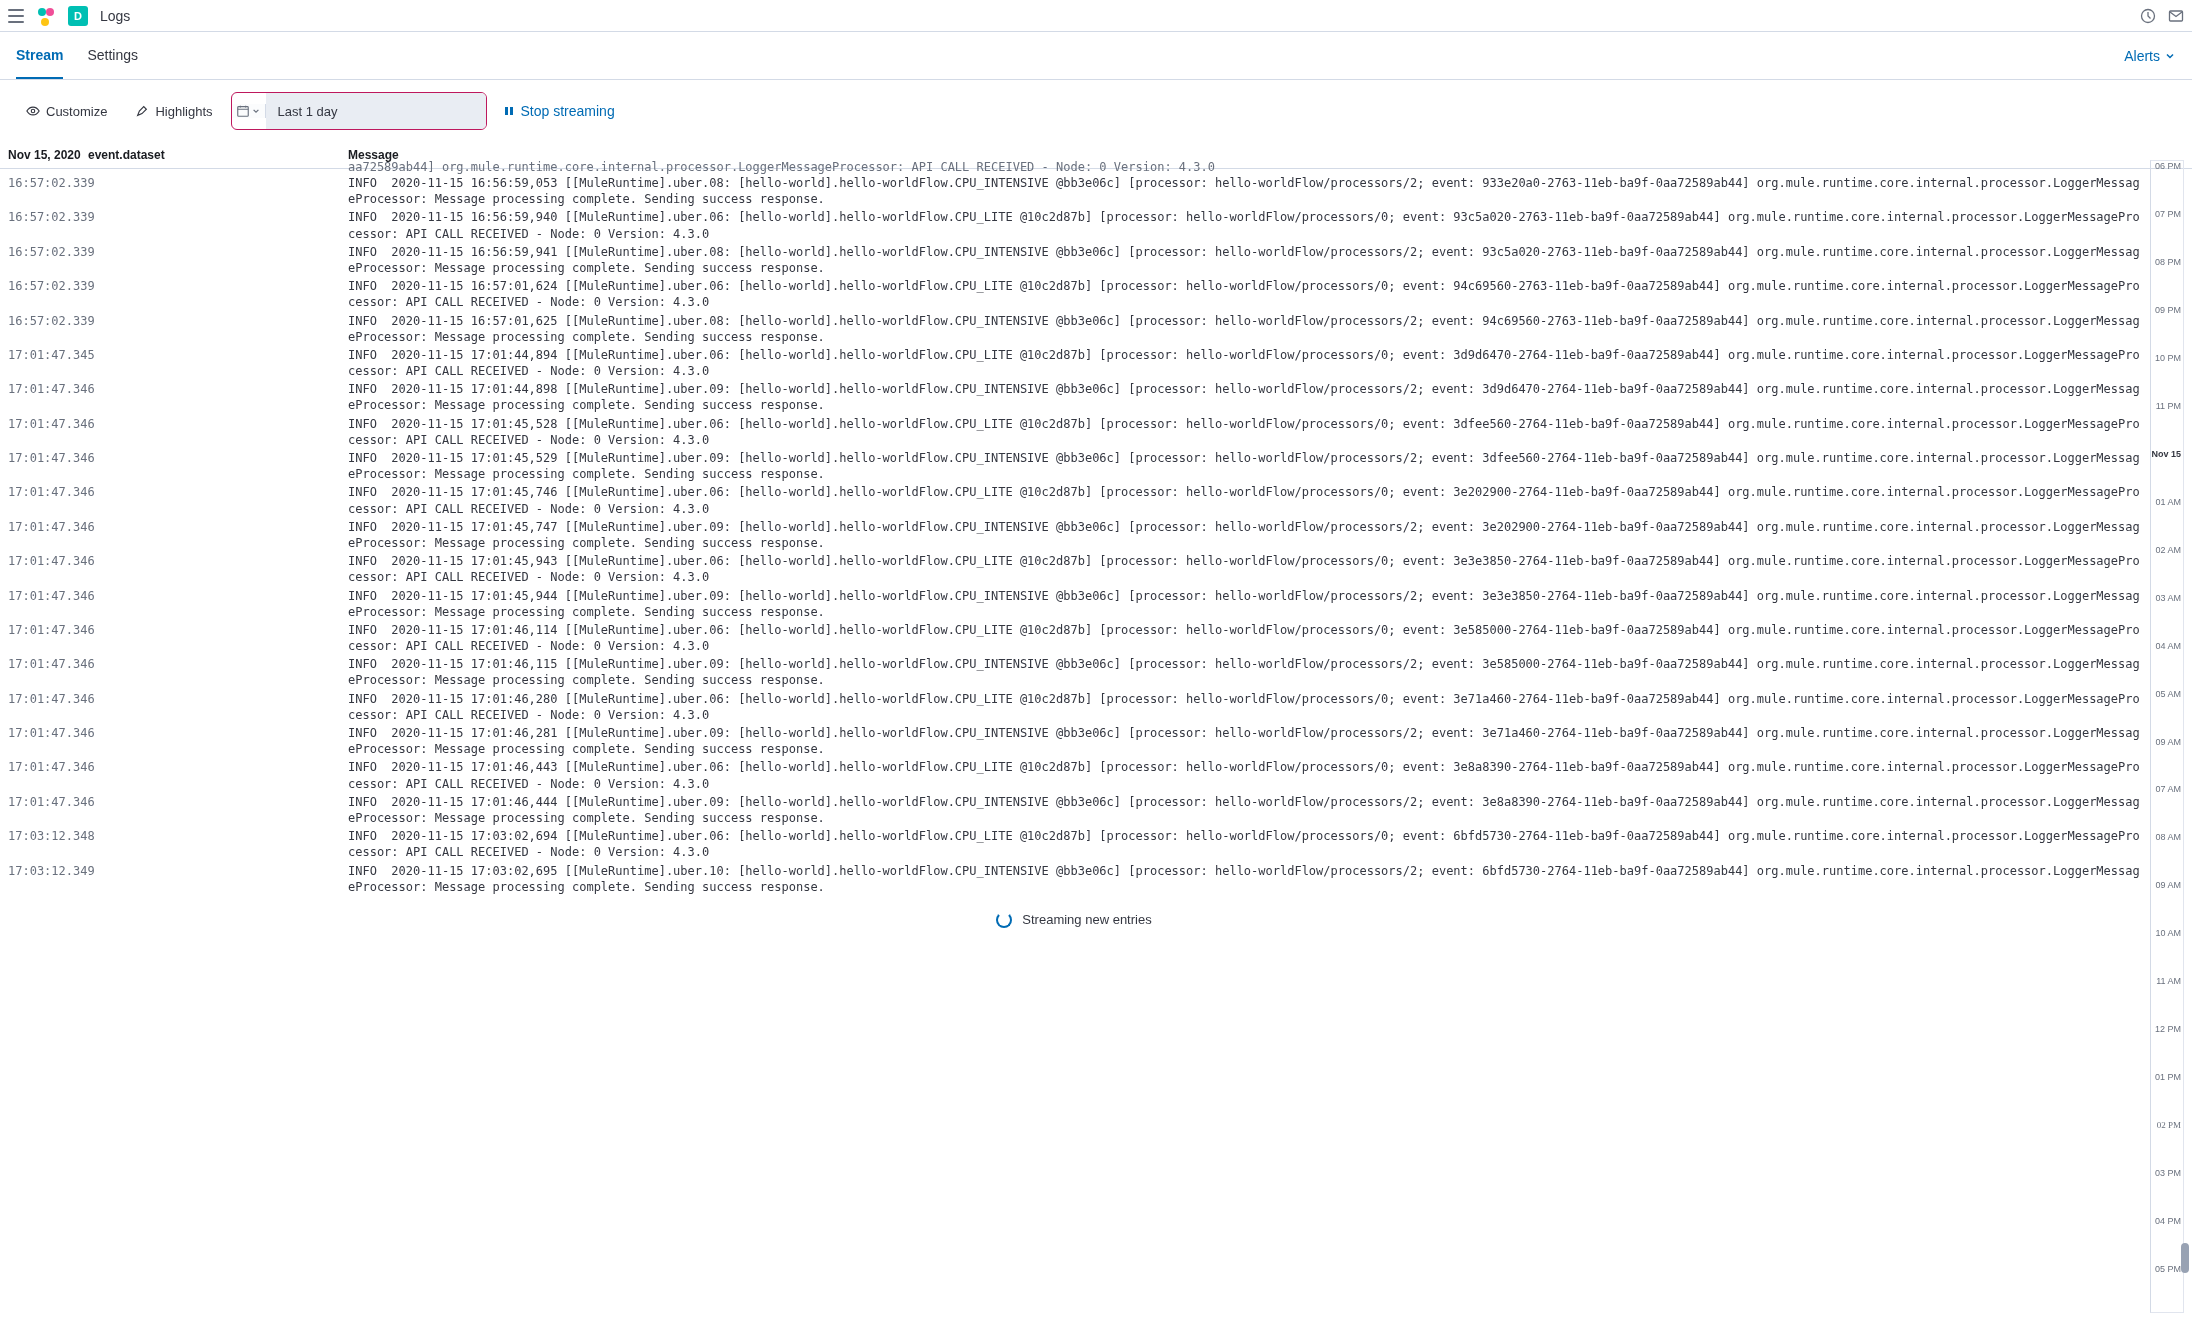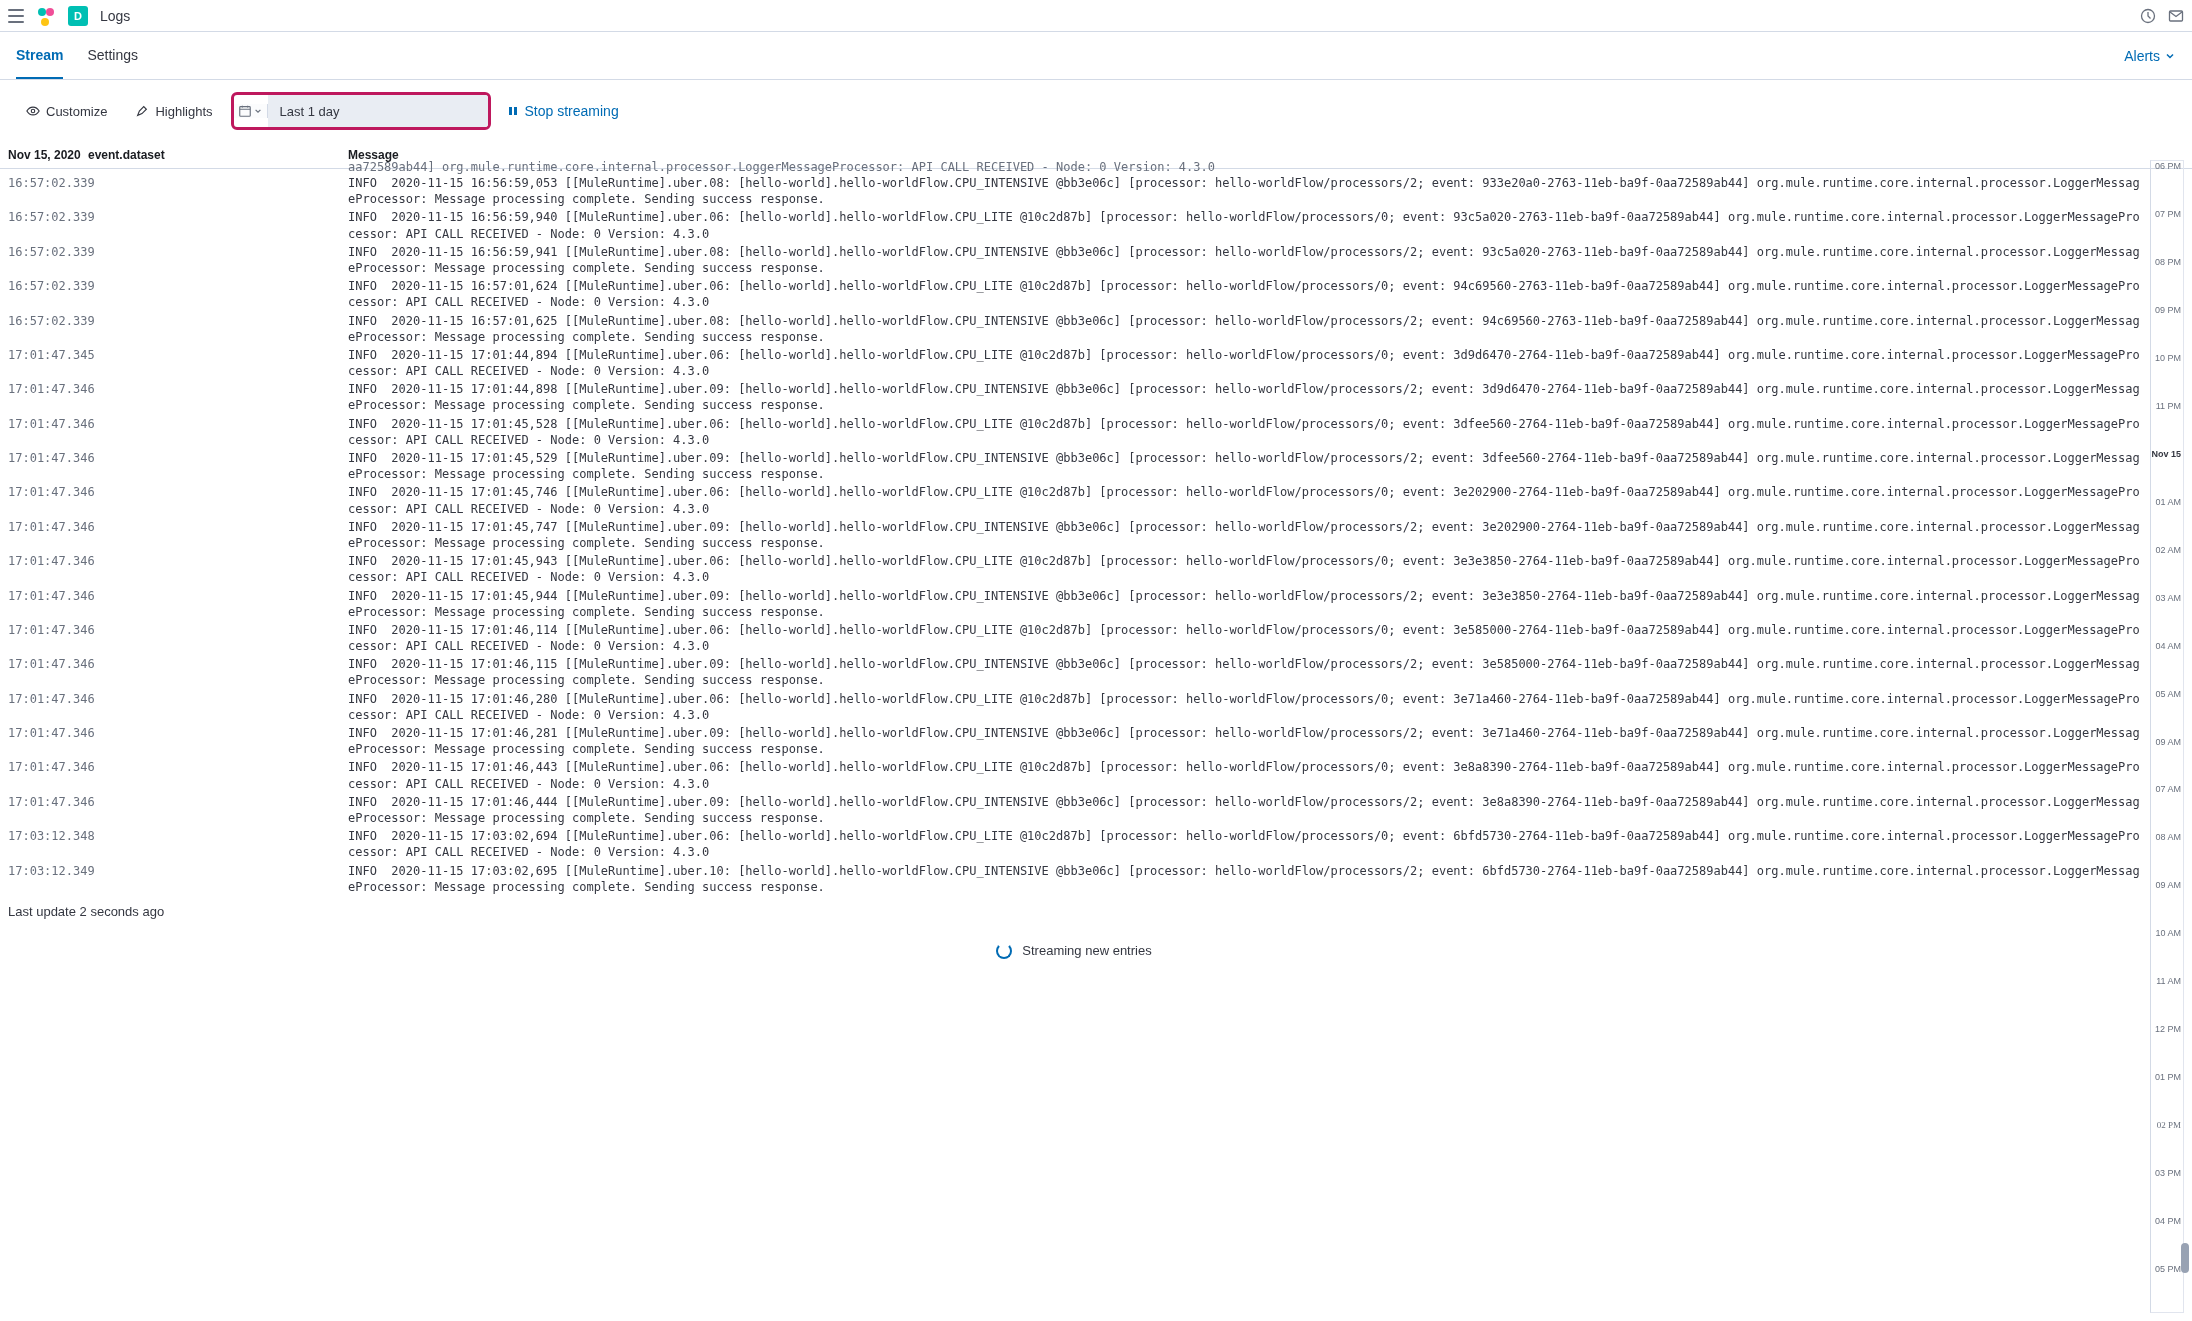--- a/index.html
+++ b/index.html
@@ -18,21 +18,21 @@
 .icon-btn{width:16px;height:16px;cursor:pointer;color:#69707d}
 .subnav{height:48px;border-bottom:1px solid #d3dae6;display:flex;align-items:center;padding:0 16px}
 .tabs{display:flex;gap:24px;height:100%;align-items:center}
 .tab{height:100%;display:flex;align-items:center;cursor:pointer;font-size:14px;border-bottom:2px solid transparent}
 .tab.active{color:#006bb4;border-bottom-color:#006bb4;font-weight:600}
 .subnav-right{margin-left:auto;display:flex;align-items:center;gap:4px;color:#006bb4;cursor:pointer;font-size:14px}
 .controls{padding:12px 16px;display:flex;gap:8px;align-items:center}
 .search-wrap{flex:1;display:flex;align-items:center;border:1px solid #d3dae6;border-radius:6px;height:38px;padding:0 10px;gap:8px;background:#fbfcfd}
 .search-wrap input{border:none;outline:none;flex:1;font-size:14px;background:transparent}
 .ctrl-btn{display:flex;align-items:center;gap:6px;height:38px;padding:0 10px;cursor:pointer;color:#343741;font-size:13px}
-.date-group{display:flex;align-items:center;border:3px solid #be185d;border-radius:6px;height:38px;overflow:hidden}
+.date-group{display:flex;align-items:center;border:1px solid #be185d;border-radius:6px;height:38px;overflow:hidden}
 .date-cal{width:34px;display:flex;align-items:center;justify-content:center;border-right:1px solid #d3dae6;background:#fbfcfd}
 .date-label{padding:0 12px;background:#e9edf3;height:100%;display:flex;align-items:center;min-width:220px;font-size:13px}
 .stop-stream{display:flex;align-items:center;gap:6px;color:#006bb4;cursor:pointer;font-size:14px;padding:0 8px}
 .table-head{display:flex;border-bottom:1px solid #d3dae6;padding:6px 8px 6px 8px;font-weight:700;font-size:12px;color:#1a1c21}
 .col-ts{width:80px;padding-left:0}
 .col-ds{width:260px}
 .col-msg{flex:1}
 .log-viewport{position:absolute;top:160px;left:0;right:44px;bottom:0;overflow:hidden}
 .log-rows{font-family:"Menlo","Consolas",monospace;font-size:12px;line-height:1.35}
 .log-row{display:flex;padding:1px 8px;border-bottom:0}
@@ -236,21 +236,20 @@
         <div class="ts">17:03:12.348</div>
         <div class="ds"></div>
         <div class="msg">INFO  2020-11-15 17:03:02,694 [[MuleRuntime].uber.06: [hello-world].hello-worldFlow.CPU_LITE @10c2d87b] [processor: hello-worldFlow/processors/0; event: 6bfd5730-2764-11eb-ba9f-0aa72589ab44] org.mule.runtime.core.internal.processor.LoggerMessageProcessor: API CALL RECEIVED - Node: 0 Version: 4.3.0</div>
       </div>
       <div class="log-row">
         <div class="ts">17:03:12.349</div>
         <div class="ds"></div>
         <div class="msg">INFO  2020-11-15 17:03:02,695 [[MuleRuntime].uber.10: [hello-world].hello-worldFlow.CPU_INTENSIVE @bb3e06c] [processor: hello-worldFlow/processors/2; event: 6bfd5730-2764-11eb-ba9f-0aa72589ab44] org.mule.runtime.core.internal.processor.LoggerMessageProcessor: Message processing complete. Sending success response.</div>
       </div>
     </div>
-  <div class="footer-update">Last update 2 seconds ago</div>
   <div class="streaming-bar">
     <div class="spinner"></div>
     <span>Streaming new entries</span>
   </div>
 </div>
 
 <div class="minimap" id="minimap">
   <div class="mm-thumb" style="top:94%;height:30px"></div>
 <div class="mm-tick" style="top: 0%;">06 PM</div>
     <div class="mm-tick" style="top: 4.16667%;">07 PM</div>

